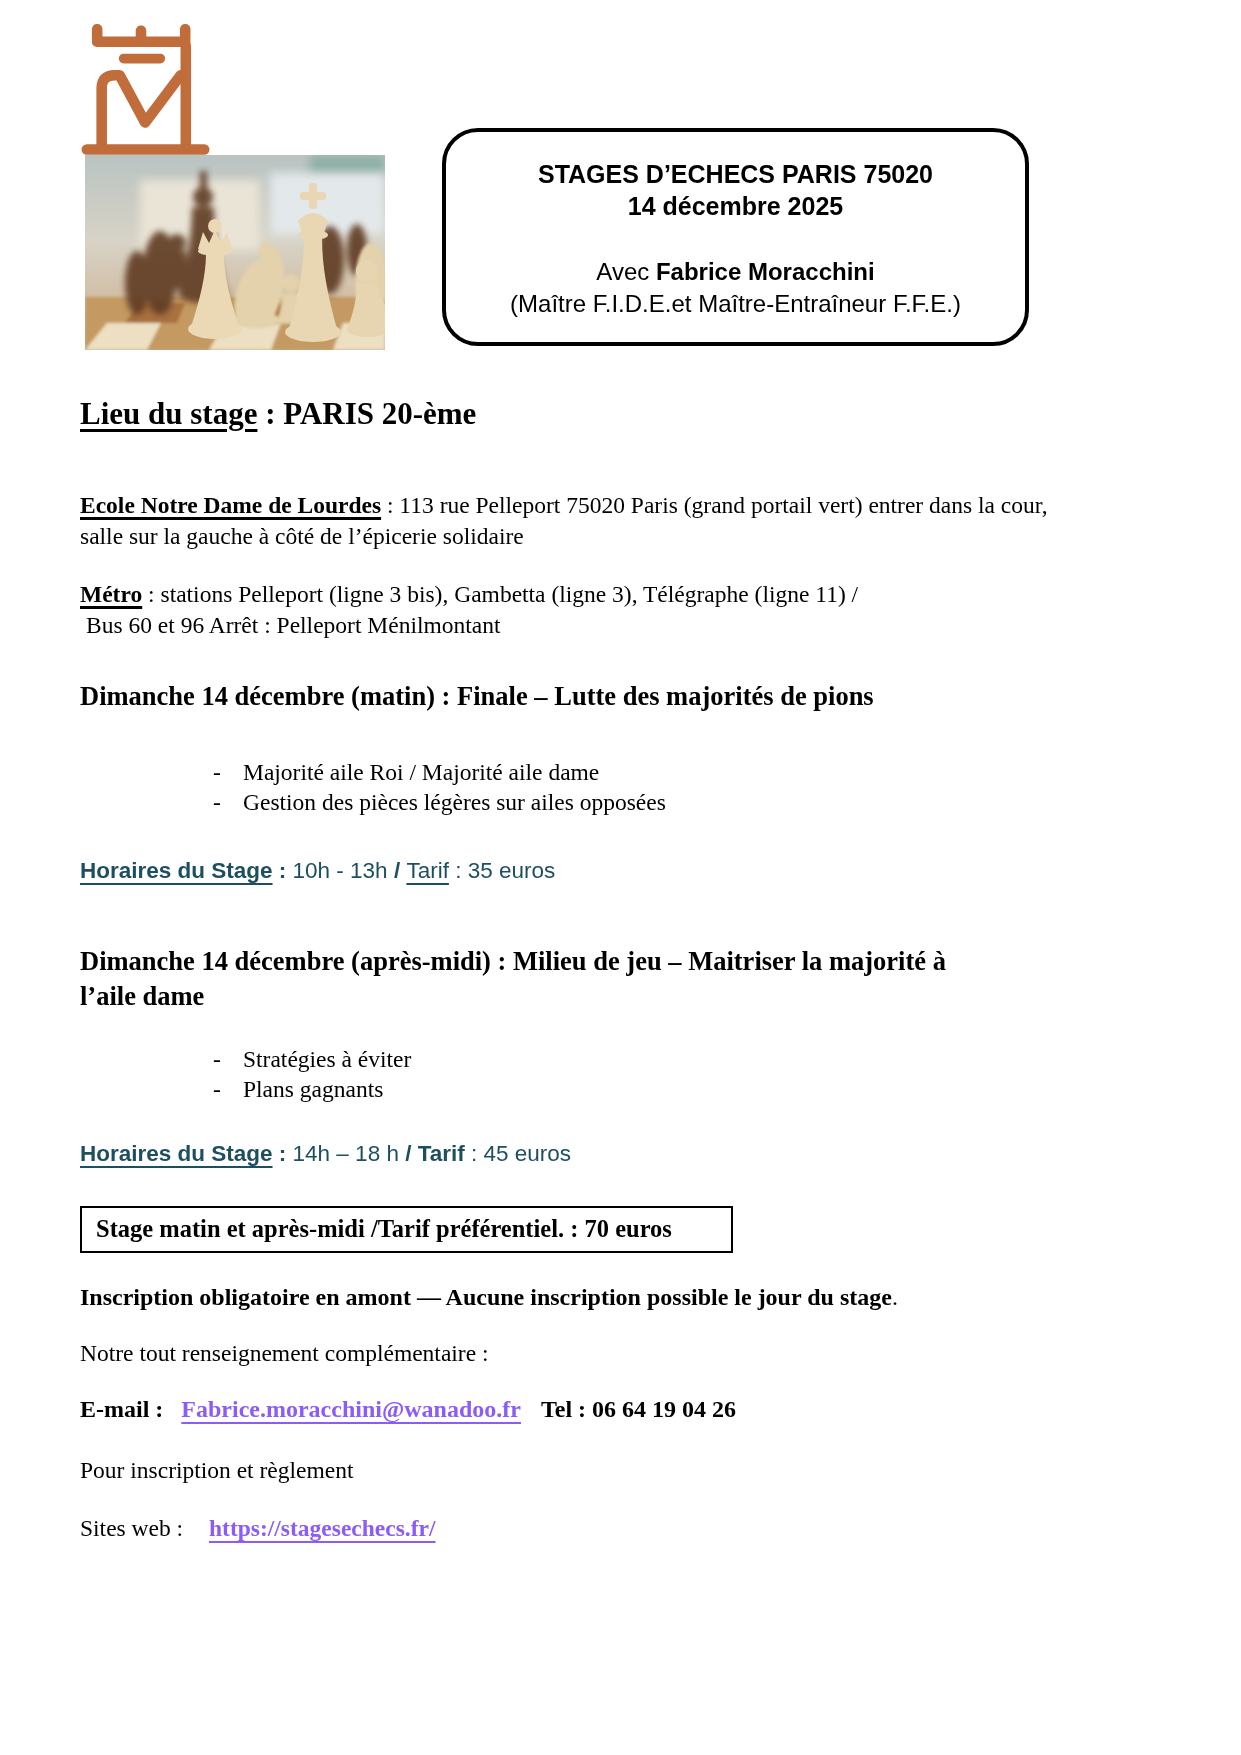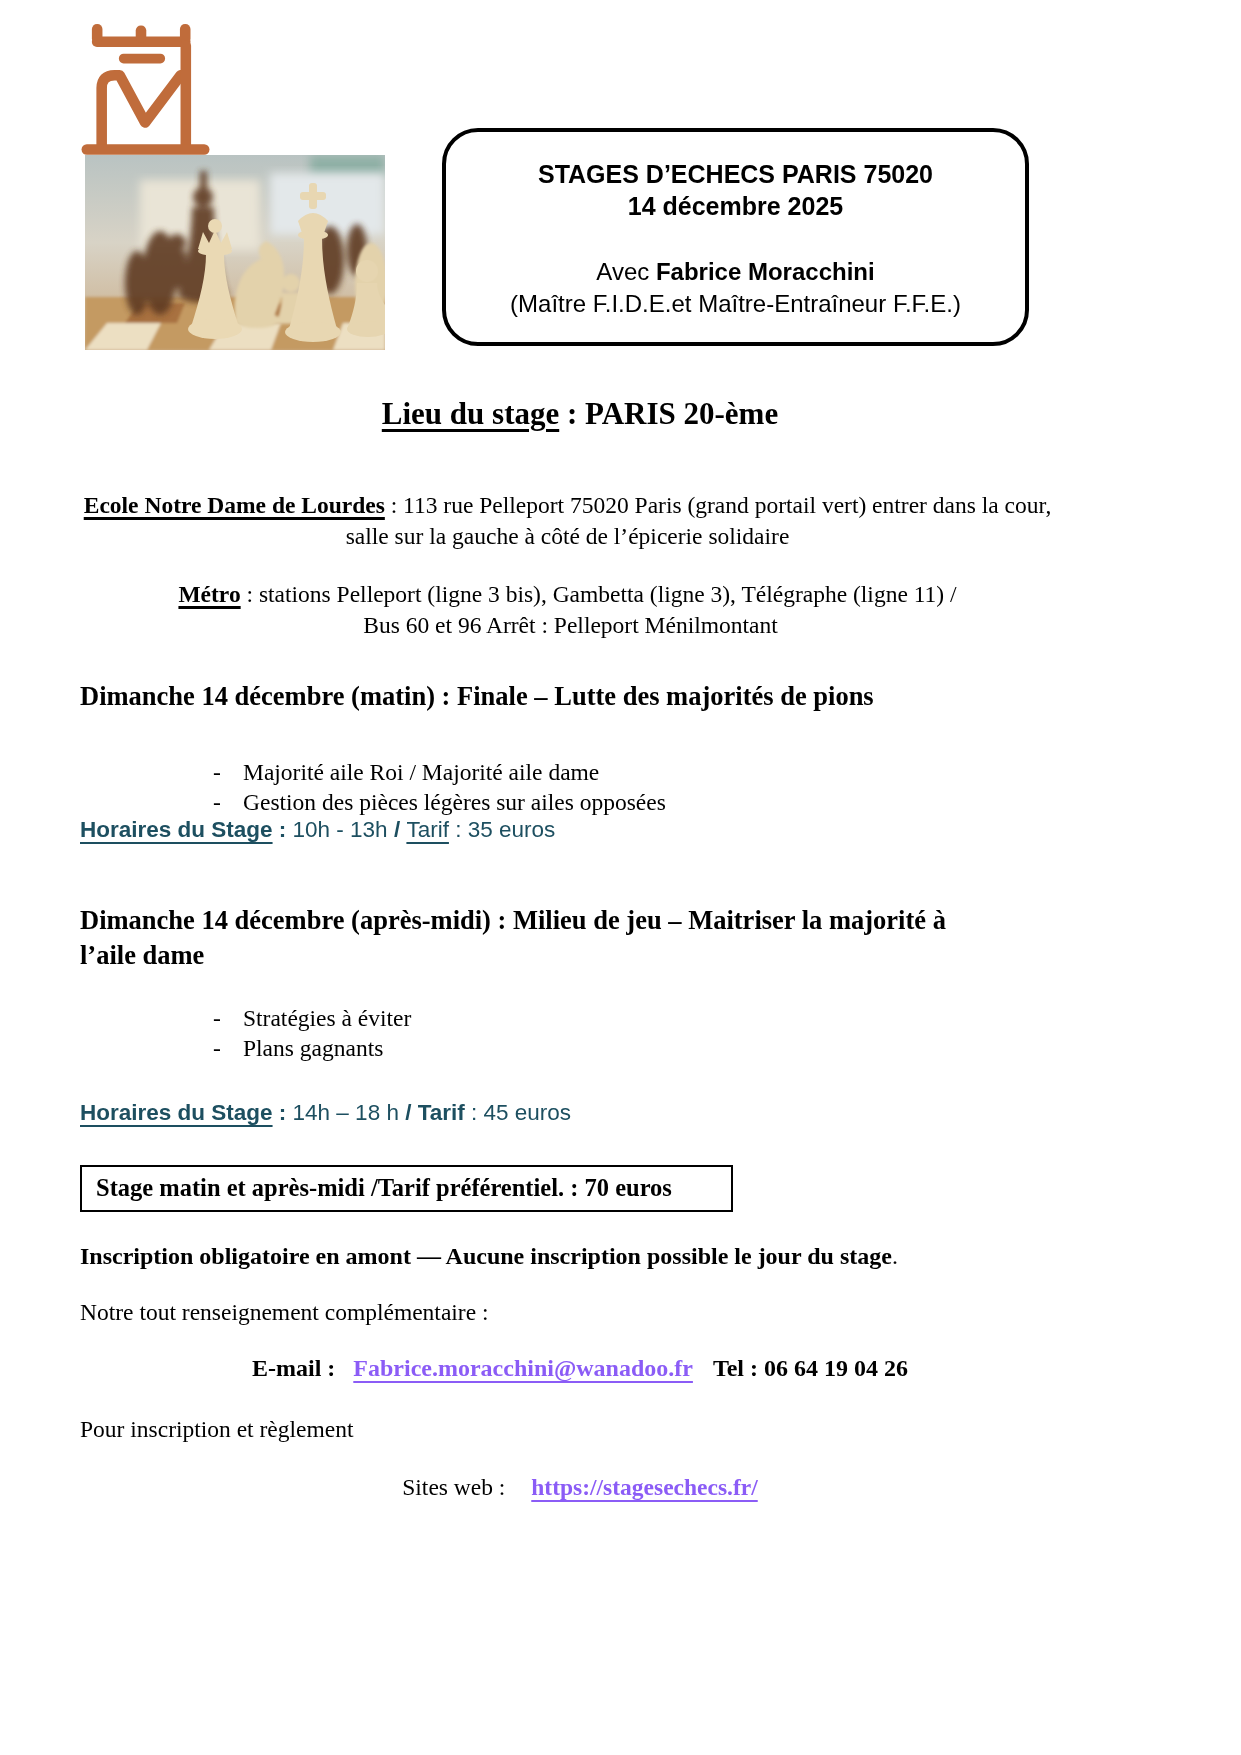--- a/index.html
+++ b/index.html
@@ -27,40 +27,40 @@
   }
   .title-box .tb-strong { font-weight: 700; }
   .title-box .tb-line1, .title-box .tb-line2 { font-weight: 600; font-size: 25px; }
   .title-box .tb-gap { height: 34px; }
 
   
   .content { position: absolute; left: 80px; top: 0; width: 1000px; padding-top: 396px; }
 
   .h-main { font-size: 31px; font-weight: 700; }
   .h-main .u { text-decoration: underline; text-decoration-thickness: 3px; text-underline-offset: 5px; }
-  .pre { white-space: pre-wrap; text-align: center; }
+  .pre { white-space: pre-wrap; }
 
   .p-body { font-size: 23.5px; line-height: 31px; max-width: 975px; }
   .p-school { margin-top: 58px; font-family: Liberation Serif, serif; }
   .p-metro { margin-top: 27px; }
   .b-u { font-weight: 700; text-decoration: underline; text-decoration-thickness: 2.5px; text-underline-offset: 4px; }
   .bus-line { padding-left: 6px; }
 
   .h-sec { font-size: 26.5px; font-weight: 700; line-height: 35px; max-width: 920px; }
   .h-morning { margin-top: 38px; }
   .h-afternoon { margin-top: 60px; }
 
   ul.dash-list { list-style: none; margin-top: 43px; padding-left: 133px; font-size: 23.5px; line-height: 30px; }
   ul.dash-list.second { margin-top: 30px; }
   ul.dash-list li { display: flex; }
   ul.dash-list .dash { width: 30px; flex: 0 0 30px; }
 
   .sched {
     font-family: "Liberation Sans", sans-serif;
-    color: #1d4f60; font-size: 22.5px; 
+    color: #1d4f60; font-size: 22.5px; margin-top: 41px;
     white-space: pre-wrap;
   }
   .sched.second { margin-top: 37px; }
   .sched .bold { font-weight: 700; }
   .sched .u { text-decoration: underline; text-decoration-thickness: 2px; text-underline-offset: 5px; }
 
   .combo-box {
     margin-top: 39px; display: inline-block;
     border: 2px solid #000; padding: 7px 16px 8px 14px;
     font-size: 24.5px; font-weight: 700; min-width: 653px;

